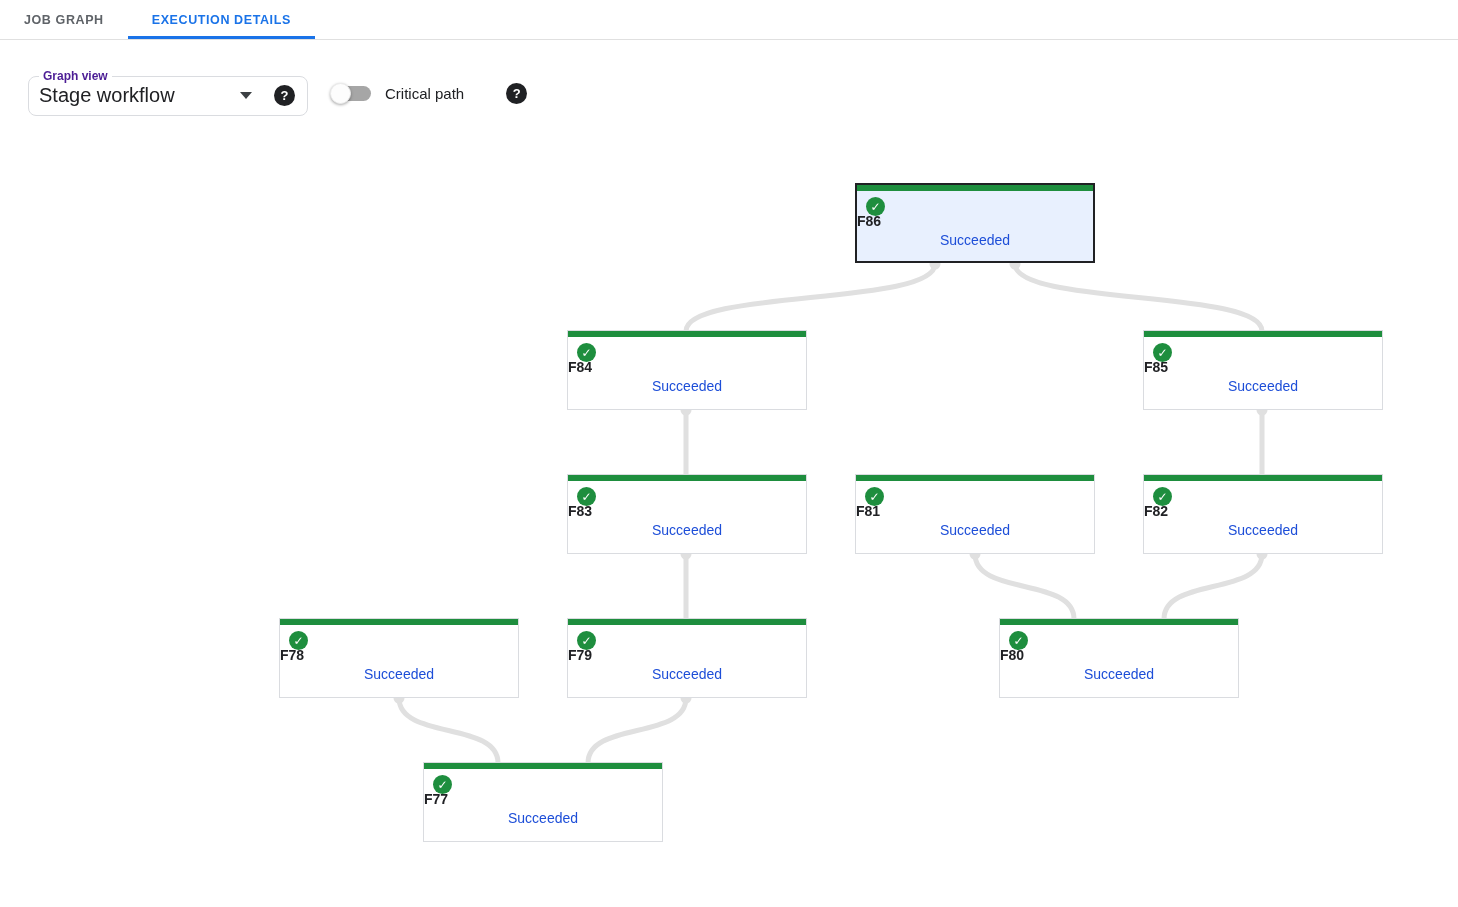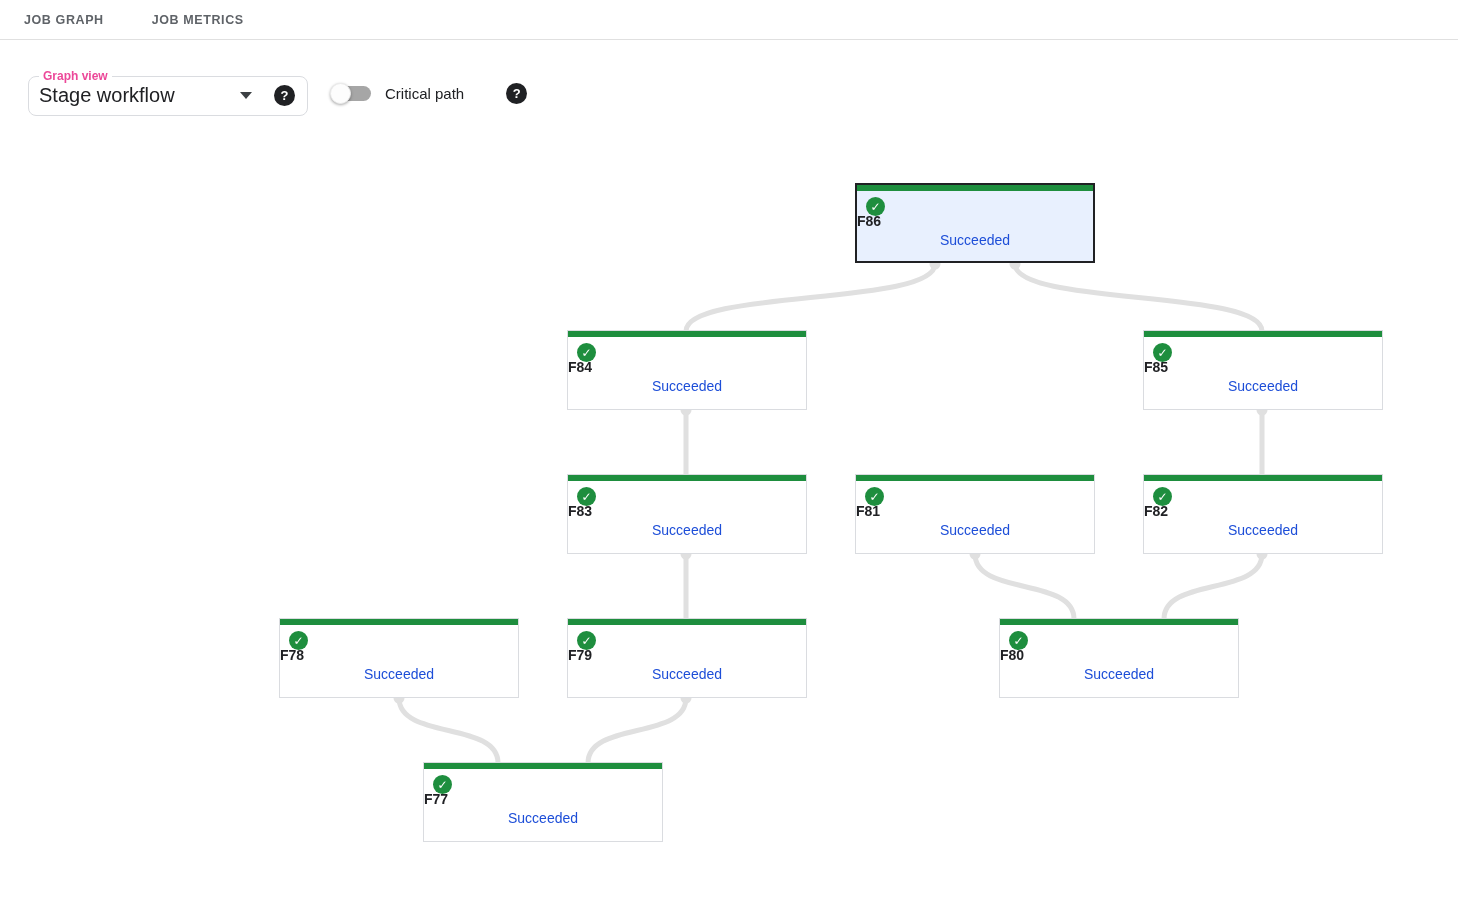--- a/index.html
+++ b/index.html
@@ -39,21 +39,21 @@
     display: flex; align-items: center;
     margin: 30px 0 0 28px;
   }
   fieldset.select-field {
     width: 280px; height: 46px;
     margin: 0; padding: 0 12px 0 6px;
     border: 1px solid #dadce0; border-radius: 8px;
     display: block; cursor: pointer; background: #fff;
   }
   fieldset.select-field legend {
-    font-size: 12px; font-weight: 700; color: #ec4899;
+    font-size: 12px; font-weight: 700; color: #4c1d95;
     padding: 0 4px; margin-left: 4px; line-height: 13px;
   }
   .field-row { display: flex; align-items: center; height: 26px; margin-top: -1px; padding-left: 4px; }
   .field-value { font-size: 20px; color: #202124; }
   .caret {
     margin-left: auto; width: 0; height: 0;
     border-left: 6px solid transparent; border-right: 6px solid transparent;
     border-top: 7px solid #3c4043;
   }
   .help {
@@ -181,21 +181,21 @@
     <div class="node" style="left: 423px; top: 762px;">
       <span class="bar"></span>
       <span class="check">✓</span>
       <div class="title">F77</div>
       <div class="status">Succeeded</div>
     </div>
   </div>
 
 <div class="tabbar">
   <div class="tab">JOB GRAPH</div>
-  <div class="tab">JOB METRICS</div>
+  <div class="tab active">EXECUTION DETAILS</div>
 </div>
 
 <div class="controls">
   <fieldset class="select-field">
     <legend>Graph view</legend>
     <div class="field-row">
       <span class="field-value">Stage workflow</span>
       <span class="caret"></span>
       <span class="help">?</span>
     </div>

